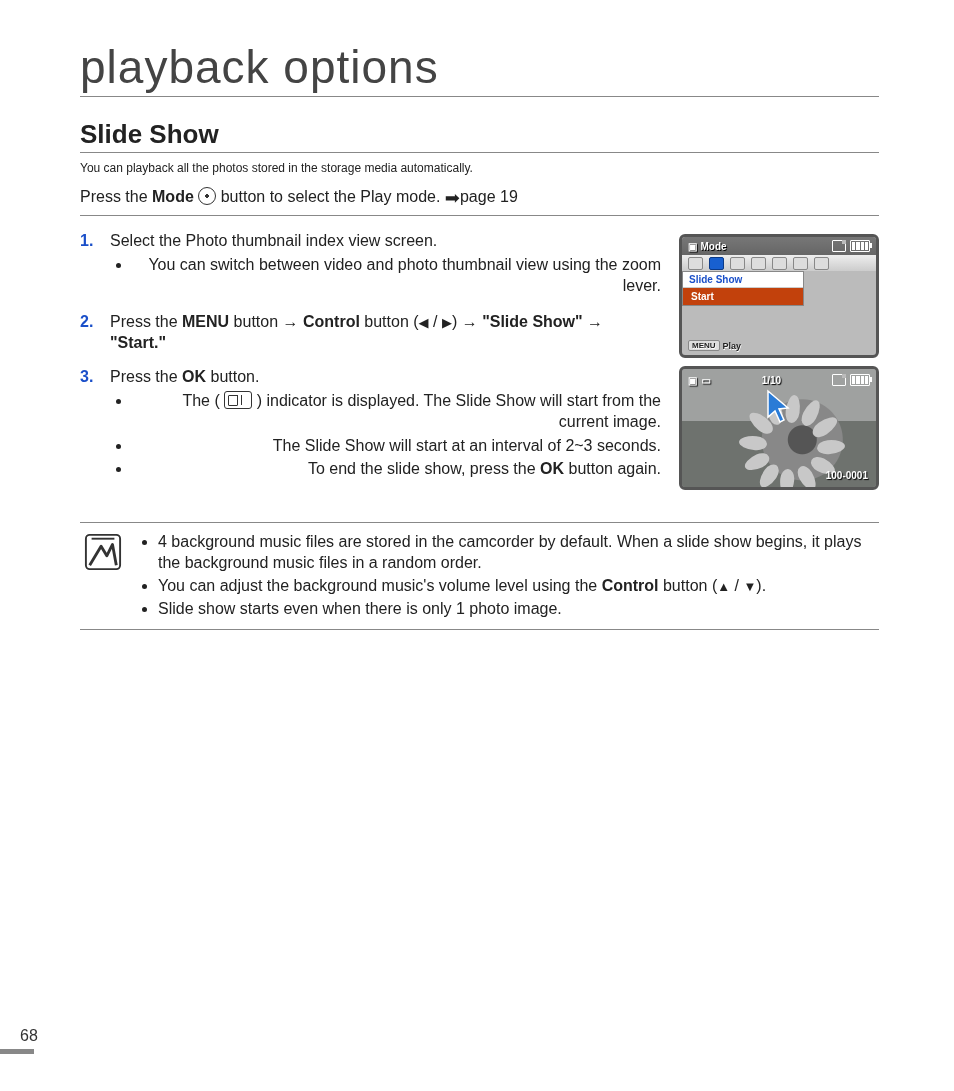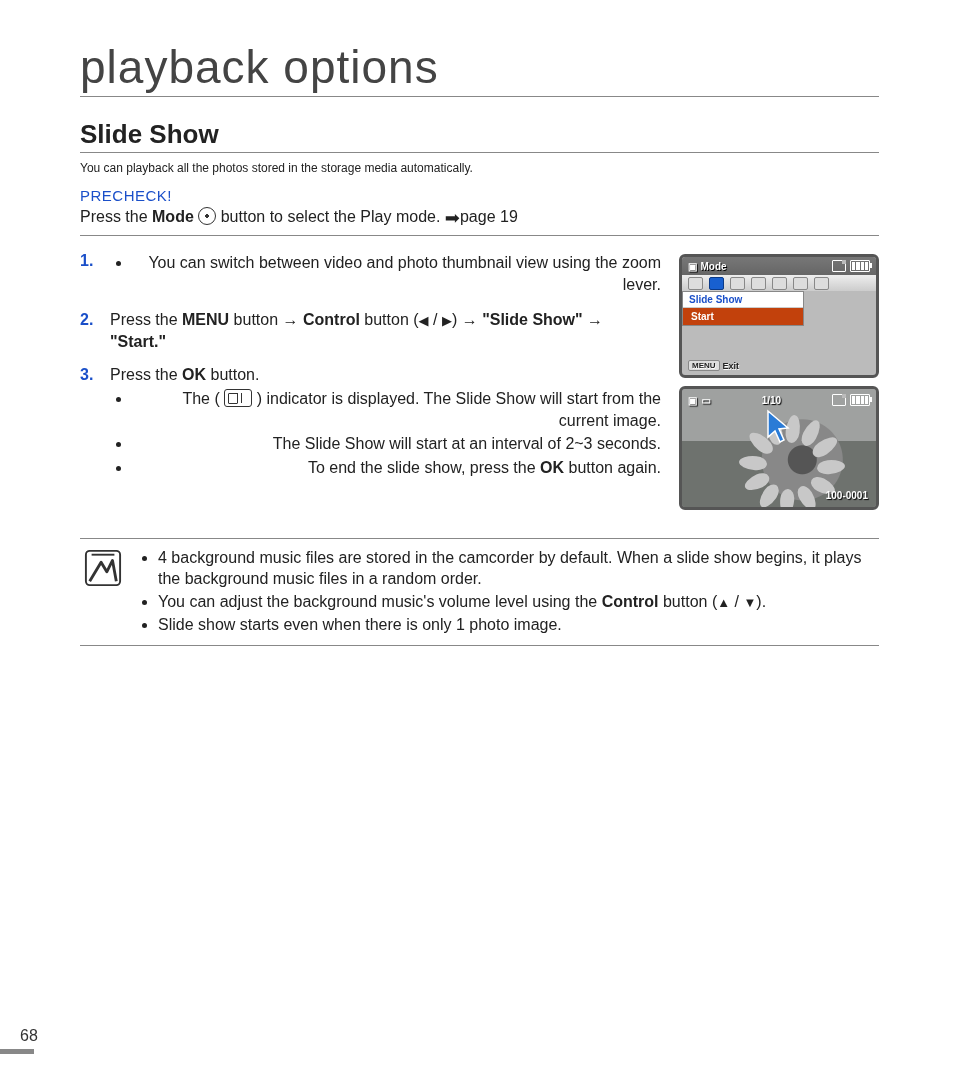--- a/index.html
+++ b/index.html
@@ -207,32 +207,32 @@
 <body>
 
 <div class="page">
 
   <div class="chapter-title">playback options</div>
 
   <div class="section-title">Slide Show</div>
 
   <div class="intro-text">You can playback all the photos stored in the storage media automatically.</div>
 
-  <div class="precheck-label">PRECHECK!</div>
   <div class="precheck-line">
     <span>Press the </span><span class="bold">Mode</span>
     <span class="mode-icon"></span><span> button to select the Play mode. </span><span class="arrow-ref">➡</span><span>page 19</span>
   </div>
 
   <div class="content-row">
     <div class="steps">
       <ol class="num-list">
         <li>
           <span class="num">1.</span>
           <div class="step-body">
+            <span>Select the Photo thumbnail index view screen.</span>
             <ul class="bullets">
               <li>You can switch between video and photo thumbnail view using the zoom lever.</li>
             </ul>
           </div>
         </li>
         <li>
           <span class="num">2.</span>
           <div class="step-body">
             <span>Press the </span><span class="bold">MENU</span><span> button </span><span>→ </span><span class="bold">Control</span><span> button (</span><span class="tri-l">◀</span><span> / </span><span class="tri-r">▶</span><span>) </span><span>→ </span><span class="bold">"Slide Show"</span>
             <span>→ </span><span class="bold">"Start."</span>
@@ -284,21 +284,21 @@
           <span class="mb-icon"></span>
           <span class="mb-icon"></span>
           <span class="mb-icon"></span>
         </div>
         <div class="menu-panel">
           <div class="mtitle">Slide Show</div>
           <div class="mitem">Start</div>
         </div>
         <div class="menu-exit">
           <span class="btn">MENU</span>
-          <span>Exit</span>
+          <span>Play</span>
         </div>
       </div>
 
       <div class="screen photo">
         <div class="photo-img">
           <span class="petal" style="left:86px;top:28px;width:14px;height:28px;transform:rotate(-10deg);"></span>
           <span class="petal" style="left:104px;top:26px;width:14px;height:28px;transform:rotate(8deg);"></span>
           <span class="petal" style="left:122px;top:30px;width:14px;height:28px;transform:rotate(28deg);"></span>
           <span class="petal" style="left:136px;top:44px;width:14px;height:28px;transform:rotate(55deg);"></span>
           <span class="petal" style="left:142px;top:64px;width:14px;height:28px;transform:rotate(85deg);"></span>

